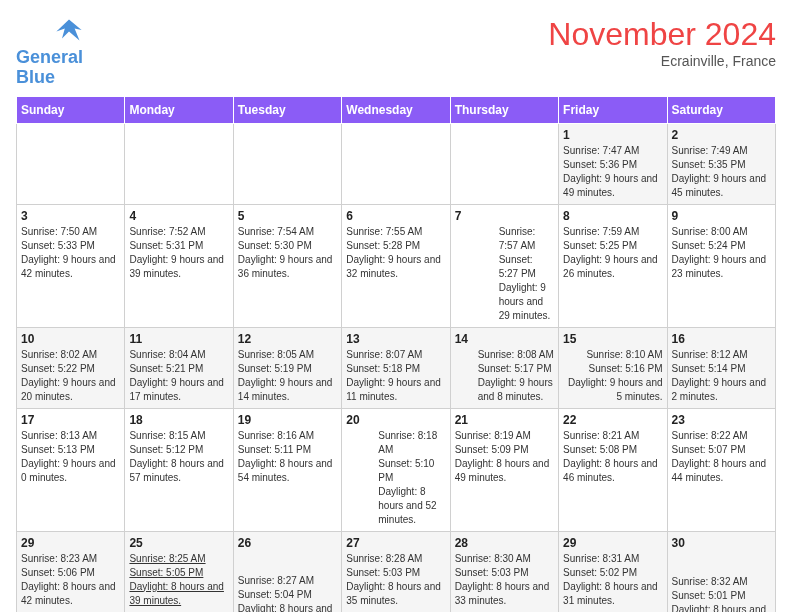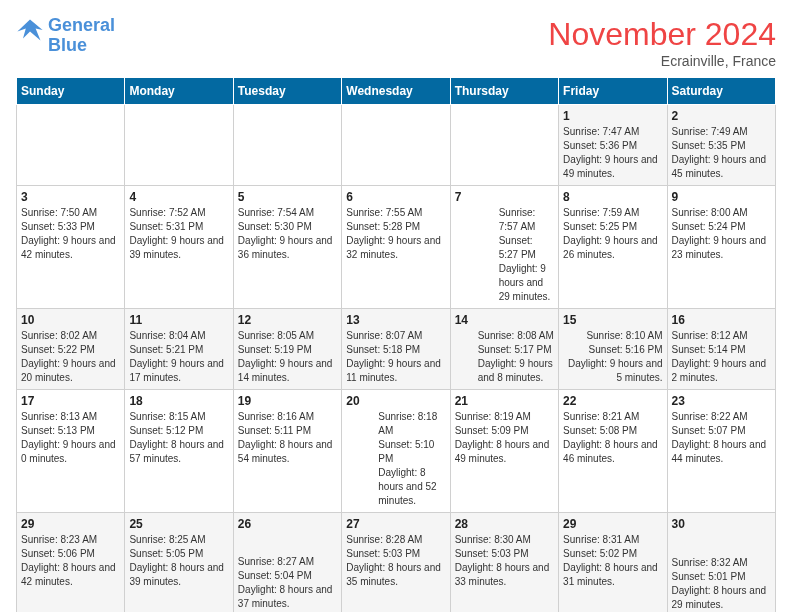--- a/index.html
+++ b/index.html
@@ -11,22 +11,23 @@
       padding: 16px;
     }
     .header {
       display: flex;
       justify-content: space-between;
       align-items: flex-start;
       margin-bottom: 8px;
     }
     .logo {
       display: flex;
-      align-items: flex-start;
+      align-items: flex-end;
       gap: 4px;
+      flex-direction: column;
     }
     .logo-text {
       font-size: 18px;
       font-weight: bold;
       color: #333;
       line-height: 1.1;
     }
     .logo-text span {
       color: #4a90d9;
     }
@@ -45,21 +46,21 @@
     .location {
       font-size: 14px;
       color: #555;
     }
     .calendar {
       width: 100%;
       border-collapse: collapse;
       font-size: 11px;
     }
     .calendar thead th {
-      background: #0369a1;
+      background: #8b5cf6;
       color: #fff;
       padding: 6px 4px;
       text-align: left;
       font-size: 12px;
       font-weight: bold;
       border: 1px solid #fff;
     }
     .calendar tbody td {
       vertical-align: top;
       border: 1px solid #d0d0d0;
@@ -275,21 +276,21 @@
       </tr>
       <tr>
         <td>
           <span class="day-num">29</span>
           <div class="day-info" style="white-space: pre-line;">Sunrise: 8:23 AM
 Sunset: 5:06 PM
 Daylight: 8 hours and 42 minutes.</div>
         </td>
         <td>
           <span class="day-num">25</span>
-          <div class="day-info" style="white-space: pre-line;">Sunrise: 8:25 AM
+          <div class="day-info" style="white-space: pre-line; text-decoration: underline;">Sunrise: 8:25 AM
 Sunset: 5:05 PM
 Daylight: 8 hours and 39 minutes.</div>
         </td>
         <td>
           <span class="day-num">26</span>
           <div class="day-info" style="white-space: pre-line; margin-top: 24px;">Sunrise: 8:27 AM
 Sunset: 5:04 PM
 Daylight: 8 hours and 37 minutes.</div>
         </td>
         <td>

